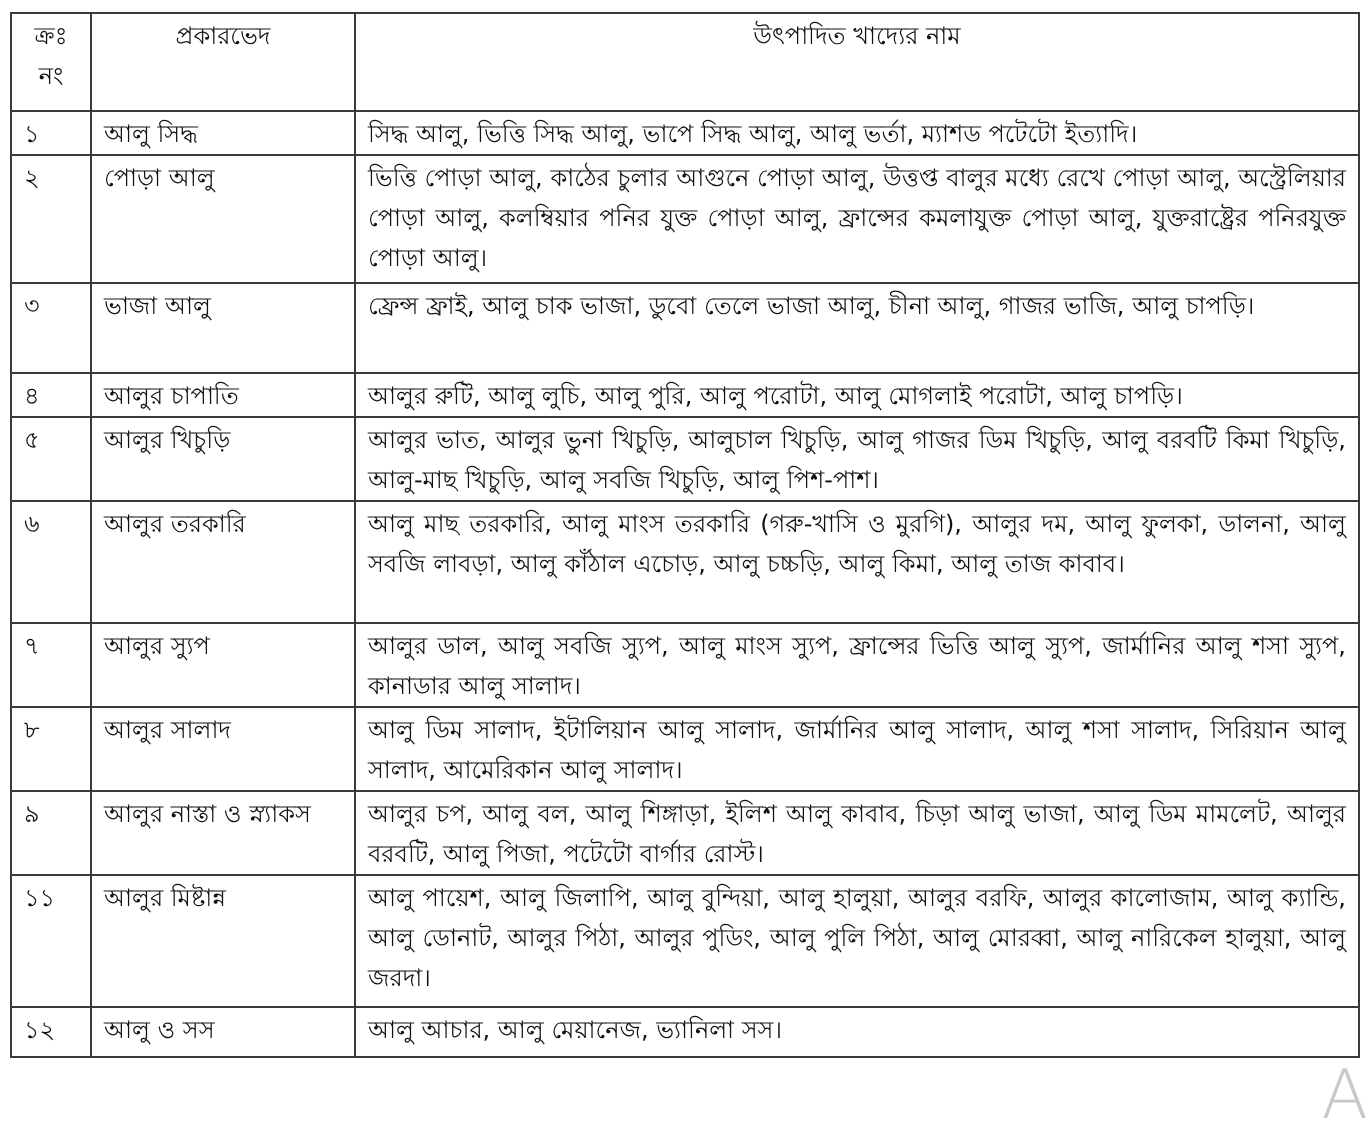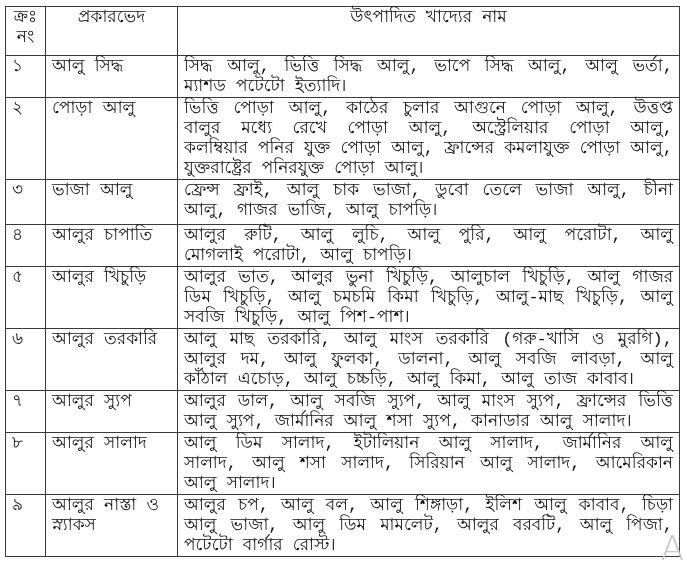--- a/index.html
+++ b/index.html
@@ -1,19 +1,19 @@
 <!DOCTYPE html>
 <html><head>
 <meta charset="utf-8">
 <style>
   html, body { margin:0; padding:0; background:#ffffff; }
   body { width:684px; height:574px; position:relative; overflow:hidden;
          font-family: "DejaVu Sans", "Liberation Sans", sans-serif; color:#111; }
   table.main { position:absolute; left:5px; top:6px; width:674px; border-collapse:collapse;
-               table-layout:fixed; font-size:17px; line-height:20px;font-family:Liberation Mono, monospace; }
+               table-layout:fixed; font-size:12px; line-height:20px; }
   table.main td, table.main th { border:1.5px solid #3a3a3a; vertical-align:top; padding:1px 6px 0 6px; }
   table.main th { font-weight:normal; text-align:center; }
   col.c1 { width:40px; } col.c2 { width:132px; } col.c3 { width:502px; }
   th.sn { text-align:left; line-height:20px; padding-top:3px; }
   th.cat { text-align:center; padding-top:3px; }
   th.prod { padding-top:3px; }
   tr.hdr { height:49px; }
   td.num { padding-left:8px; }
   td.cat { padding-left:8px; }
   td.prod { text-align:justify; }
@@ -53,21 +53,21 @@
       <td class="prod">ফ্রেন্স ফ্রাই, আলু চাক ভাজা, ডুবো তেলে ভাজা আলু, চীনা আলু, গাজর ভাজি, আলু চাপড়ি।</td>
     </tr>
     <tr style="height:21px">
       <td class="num">৪</td>
       <td class="cat">আলুর চাপাতি</td>
       <td class="prod">আলুর রুটি, আলু লুচি, আলু পুরি, আলু পরোটা, আলু মোগলাই পরোটা, আলু চাপড়ি।</td>
     </tr>
     <tr style="height:41px">
       <td class="num">৫</td>
       <td class="cat">আলুর খিচুড়ি</td>
-      <td class="prod">আলুর ভাত, আলুর ভুনা খিচুড়ি, আলুচাল খিচুড়ি, আলু গাজর ডিম খিচুড়ি, আলু চমচমি কিমা খিচুড়ি, আলু-মাছ খিচুড়ি, আলু সবজি খিচুড়ি, আলু পিশ-পাশ।</td>
+      <td class="prod">আলুর ভাত, আলুর ভুনা খিচুড়ি, আলুচাল খিচুড়ি, আলু গাজর ডিম খিচুড়ি, আলু বরবটি কিমা খিচুড়ি, আলু-মাছ খিচুড়ি, আলু সবজি খিচুড়ি, আলু পিশ-পাশ।</td>
     </tr>
     <tr style="height:61px">
       <td class="num">৬</td>
       <td class="cat">আলুর তরকারি</td>
       <td class="prod">আলু মাছ তরকারি, আলু মাংস তরকারি (গরু-খাসি ও মুরগি), আলুর দম, আলু ফুলকা, ডালনা, আলু সবজি লাবড়া, আলু কাঁঠাল এচোড়, আলু চচ্চড়ি, আলু কিমা, আলু তাজ কাবাব।</td>
     </tr>
     <tr style="height:42px">
       <td class="num">৭</td>
       <td class="cat">আলুর স্যুপ</td>
       <td class="prod">আলুর ডাল, আলু সবজি স্যুপ, আলু মাংস স্যুপ, ফ্রান্সের ভিত্তি আলু স্যুপ, জার্মানির আলু শসা স্যুপ, কানাডার আলু সালাদ।</td>
@@ -75,16 +75,26 @@
     <tr style="height:40px">
       <td class="num">৮</td>
       <td class="cat">আলুর সালাদ</td>
       <td class="prod">আলু ডিম সালাদ, ইটালিয়ান আলু সালাদ, জার্মানির আলু সালাদ, আলু শসা সালাদ, সিরিয়ান আলু সালাদ, আমেরিকান আলু সালাদ।</td>
     </tr>
     <tr style="height:42px">
       <td class="num">৯</td>
       <td class="cat">আলুর নাস্তা ও স্ন্যাকস</td>
       <td class="prod">আলুর চপ, আলু বল, আলু শিঙ্গাড়া, ইলিশ আলু কাবাব, চিড়া আলু ভাজা, আলু ডিম মামলেট, আলুর বরবটি, আলু পিজা, পটেটো বার্গার রোস্ট।</td>
     </tr>
+    <tr style="height:66px">
+      <td class="num">১১</td>
+      <td class="cat">আলুর মিষ্টান্ন</td>
+      <td class="prod">আলু পায়েশ, আলু জিলাপি, আলু বুন্দিয়া, আলু হালুয়া, আলুর বরফি, আলুর কালোজাম, আলু ক্যান্ডি, আলু ডোনাট, আলুর পিঠা, আলুর পুডিং, আলু পুলি পিঠা, আলু মোরব্বা, আলু নারিকেল হালুয়া, আলু জরদা।</td>
+    </tr>
+    <tr style="height:25px">
+      <td class="num">১২</td>
+      <td class="cat">আলু ও সস</td>
+      <td class="prod">আলু আচার, আলু মেয়ানেজ, ভ্যানিলা সস।</td>
+    </tr>
   </tbody>
 </table>
 
 <div class="wm">A</div>
 
 </body></html>

